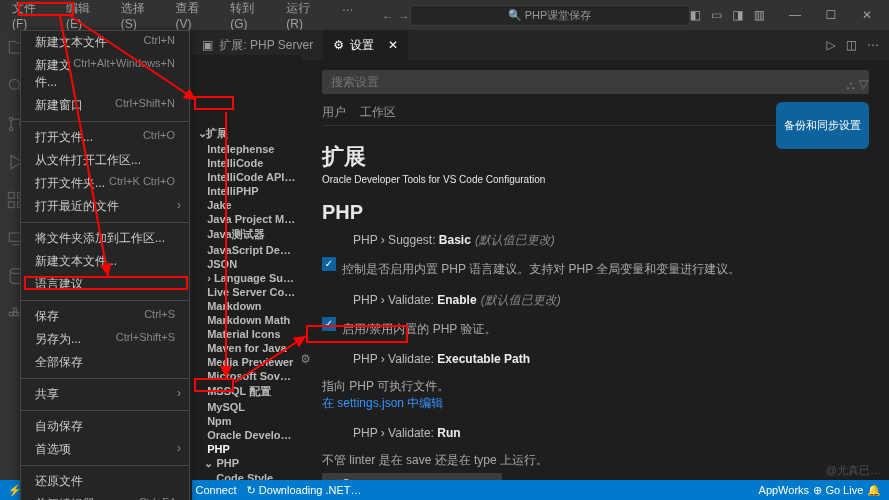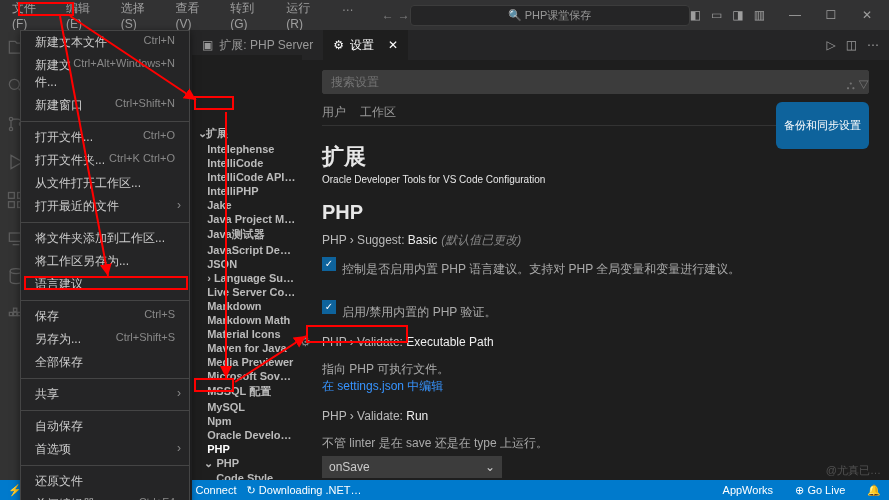--- a/index.html
+++ b/index.html
@@ -54,33 +54,33 @@
 .settings-tabs .sync-btn { position: absolute; right: 0; top: -2px; background: #0e639c; color: #fff; padding: 16px 8px; border-radius: 6px; font-size: 11px; }
 .settings-tabs .filter-ico { position: absolute; right: 0; top: -26px; opacity: 0.6; }
 
 .settings-content { padding-top: 10px; }
 .sc-h1 { font-size: 22px; font-weight: 600; color: #e7e7e7; margin-top: 6px; }
 .sc-h2 { font-size: 10px; color: #e7e7e7; margin-top: 2px; margin-bottom: 8px; }
 .sc-input { background: #3c3c3c; border: 1px solid #3c3c3c; color: #ccc; padding: 3px 6px; width: 200px; margin-bottom: 14px; }
 .sc-section { font-size: 20px; font-weight: 600; color: #e7e7e7; margin-top: 16px; margin-bottom: 8px; }
 .setting-item { margin-bottom: 14px; font-size: 12px; }
 .setting-item .si-title { color: #ddd; }
-.setting-item .si-title .cat { color: #bbb; }
-.setting-item .si-title .name { font-weight: 400; color: #eee; }
+.setting-item .si-title .cat { color: #bbb; margin-left: 31px; }
+.setting-item .si-title .name { font-weight: 700; color: #eee; }
 .setting-item .si-title .modified { font-style: italic; color: #888; margin-left: 4px; }
 .setting-item .si-desc { color: #aaa; margin-top: 12px; }
 .setting-item .si-link { color: #3794ff; cursor: pointer; }
 .setting-item .dropdown { background: #3c3c3c; border: 1px solid #3c3c3c; color: #ccc; padding: 3px 6px; width: 180px; margin-top: 4px; display: flex; justify-content: space-between; }
 .chk { display: inline-flex; align-items: center; gap: 6px; }
 .chk .box { width: 14px; height: 14px; border: 1px solid #666; display: inline-flex; align-items: center; justify-content: center; font-size: 10px; }
 .chk .box.on { background: #0e639c; border-color: #0e639c; color: #fff; }
 .gear-inline { position: absolute; margin-left: -22px; opacity: 0.6; }
 
 .statusbar { position: absolute; bottom: 0; left: 0; right: 0; height: 20px; background: #007acc; color: #fff; display: flex; align-items: center; font-size: 11px; padding: 0 8px; gap: 10px; }
-.statusbar .sb-right { margin-left: auto; display: flex; gap: 22px; }
+.statusbar .sb-right { margin-left: auto; display: flex; gap: 4px; }
 
 .hl { position: absolute; border: 2px solid #ff0000; pointer-events: none; z-index: 200; }
 .arrow { position: absolute; z-index: 201; pointer-events: none; }
 .watermark { position: absolute; right: 8px; bottom: 22px; color: #666; font-size: 11px; opacity: 0.7; z-index: 300; }
 </style>
 </head>
 <body>
 
 <div class="titlebar">
   <div class="menuitems">
@@ -184,35 +184,35 @@
       <div class="mi">
         <span>新建窗口</span>
         <span class="shortcut">Ctrl+Shift+N</span>
       </div>
       <div class="sep"></div>
       <div class="mi">
         <span>打开文件...</span>
         <span class="shortcut">Ctrl+O</span>
       </div>
       <div class="mi">
+        <span>从文件打开工作区...</span>
+      </div>
+      <div class="mi">
         <span>打开文件夹...</span>
         <span class="shortcut">Ctrl+K Ctrl+O</span>
       </div>
-      <div class="mi">
-        <span>从文件打开工作区...</span>
-      </div>
       <div class="mi sub">
         <span>打开最近的文件</span>
       </div>
       <div class="sep"></div>
       <div class="mi">
         <span>将文件夹添加到工作区...</span>
       </div>
       <div class="mi">
-        <span>将工作区另存为...</span>
+        <span>新建文本文件...</span>
       </div>
       <div class="mi">
         <span>语言建议</span>
       </div>
       <div class="sep"></div>
       <div class="mi">
         <span>保存</span>
         <span class="shortcut">Ctrl+S</span>
       </div>
       <div class="mi">
@@ -300,20 +300,21 @@
 
         <div class="setting-item">
           <div class="si-title"><span class="cat">PHP › Suggest:</span> <span class="name">Basic</span><span class="modified">(默认值已更改)</span></div>
           <div class="chk">
               <span class="box on">✓</span>
               <span class="si-desc">控制是否启用内置 PHP 语言建议。支持对 PHP 全局变量和变量进行建议。</span>
             </div>
         </div>
 
         <div class="setting-item">
+          <div class="si-title"><span class="cat">PHP › Validate:</span> <span class="name">Enable</span><span class="modified">(默认值已更改)</span></div>
           <div class="chk">
               <span class="box on">✓</span>
               <span class="si-desc">启用/禁用内置的 PHP 验证。</span>
             </div>
         </div>
 
         <div class="setting-item" style="position:relative">
           <span class="gear-inline">⚙</span>
           <div class="si-title"><span class="cat">PHP › Validate:</span> <span class="name">Executable Path</span></div>
           <div class="si-desc">指向 PHP 可执行文件。</div>

